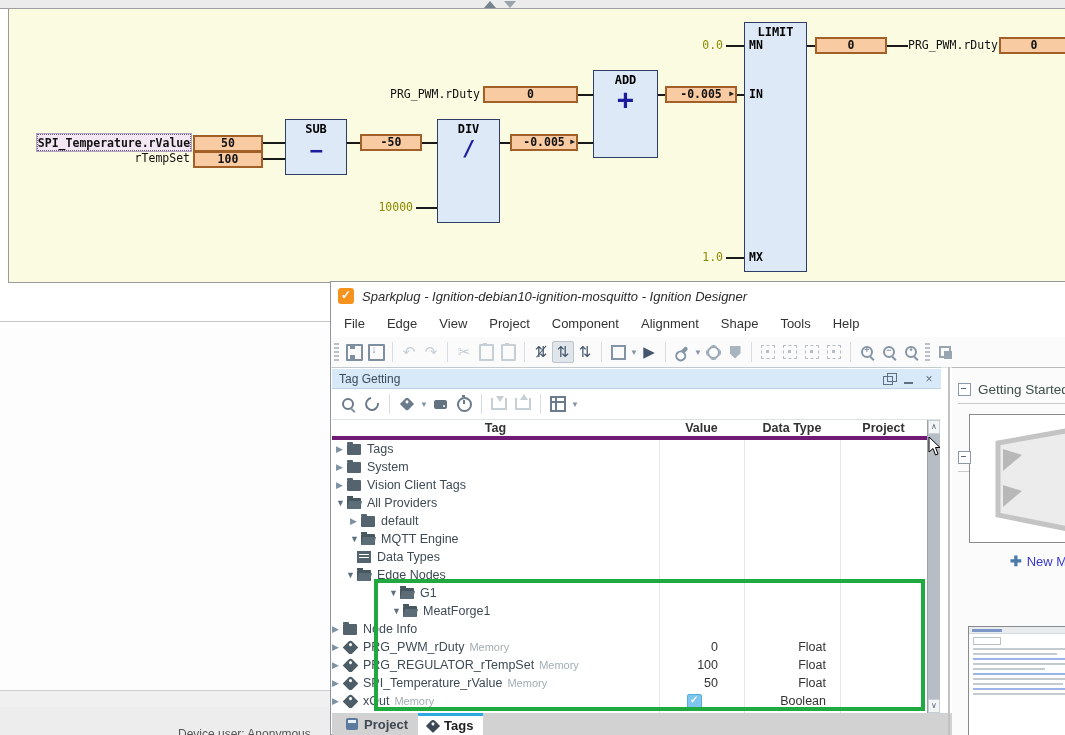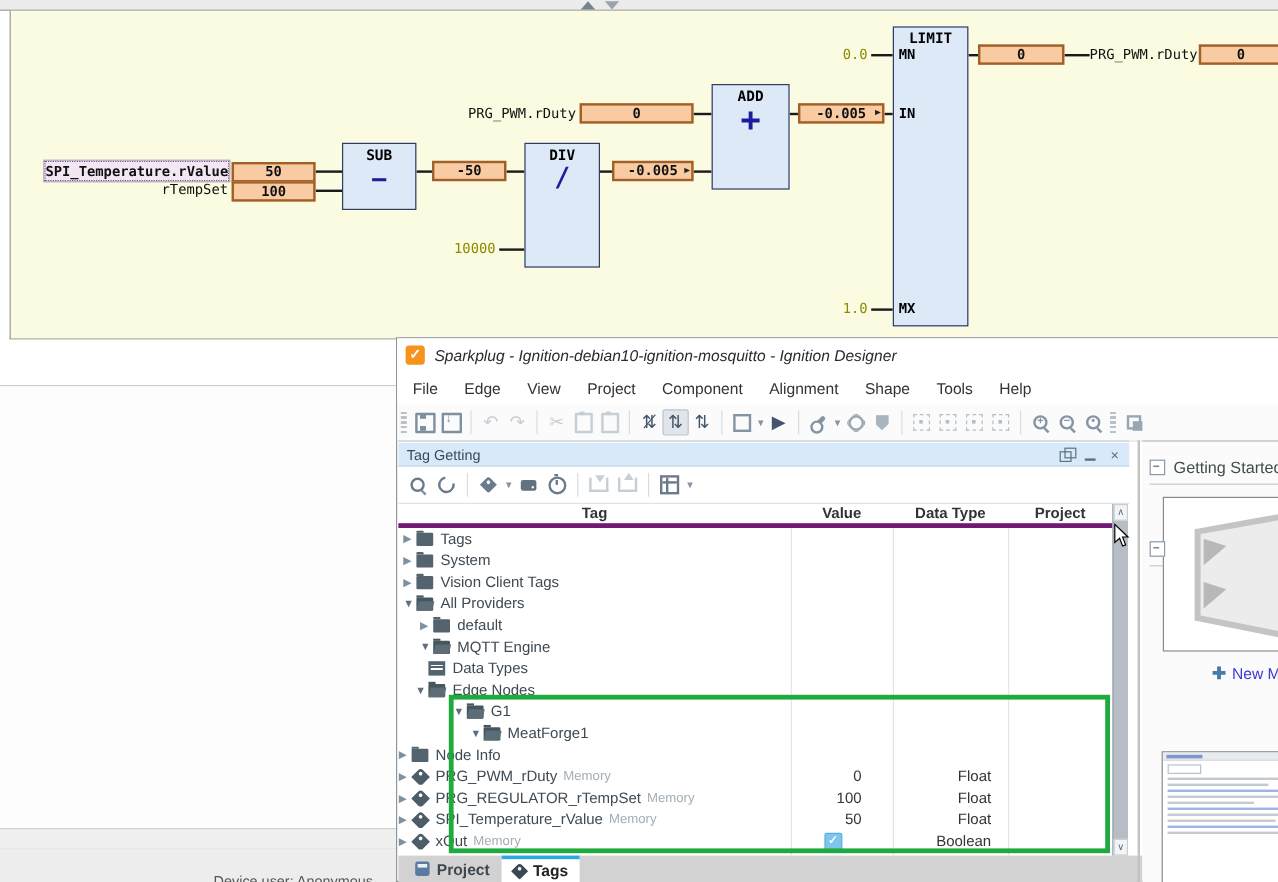--- a/index.html
+++ b/index.html
@@ -108,21 +108,21 @@
   .i-grid::after{content:"";position:absolute;left:0;top:3px;width:100%;height:2px;background:#6b7b8c;}
   
   .tp-header{position:absolute;left:0;top:52px;width:595px;height:20px;display:flex;border-bottom:4px solid #701a75;box-sizing:border-box;background:#fff;}
   .hc{font-size:12.5px;font-weight:bold;color:#333;display:flex;align-items:center;justify-content:center;box-sizing:border-box;}
   .hc1{width:327px;}.hc2{width:85px;}.hc3{width:96px;}.hc4{width:87px;}
   .tp-body{position:absolute;left:0;top:72px;width:595px;height:273px;background:#fff;overflow:hidden;}
   .colline{position:absolute;top:0;width:1px;height:100%;background:#e2e6e9;}
   .trow{position:relative;display:flex;height:18px;align-items:center;}
   .tcell-tag{display:flex;align-items:center;box-sizing:border-box;width:327px;flex:none;overflow:hidden;}
   .lvl0 .tcell-tag{padding-left:4px;}.lvl1 .tcell-tag{padding-left:18px;}.lvl2 .tcell-tag{padding-left:14px;}
-  .lvl3 .tcell-tag{padding-left:46px;}.lvl4 .tcell-tag{padding-left:60px;}.lvl5 .tcell-tag{}
+  .lvl3 .tcell-tag{padding-left:46px;margin-left:11px;}.lvl4 .tcell-tag{padding-left:60px;}.lvl5 .tcell-tag{}
   .arrow{width:11px;flex:none;font-size:9px;color:#7d91a1;line-height:1;}
   .arrow.c::before{content:"▶";}
   .arrow.e::before{content:"▼";color:#5c7081;}
   .ticon{width:14px;height:11px;flex:none;margin-right:6px;position:relative;}
   .ticon.folder{background:#54646e;border-radius:1px;}
   .ticon.folder::before{content:"";position:absolute;left:0;top:-2px;width:6px;height:2px;background:#54646e;border-radius:1px 1px 0 0;}
   .ticon.folder-open{background:#47575f;border-radius:1px;}
   .ticon.folder-open::before{content:"";position:absolute;left:0;top:-2px;width:6px;height:2px;background:#47575f;}
   .ticon.folder-open::after{content:"";position:absolute;left:1px;top:3px;width:13px;height:8px;background:#5d6d77;transform:skewX(-14deg);}
   .ticon.datatypes{background:#54646e;height:12px;}

